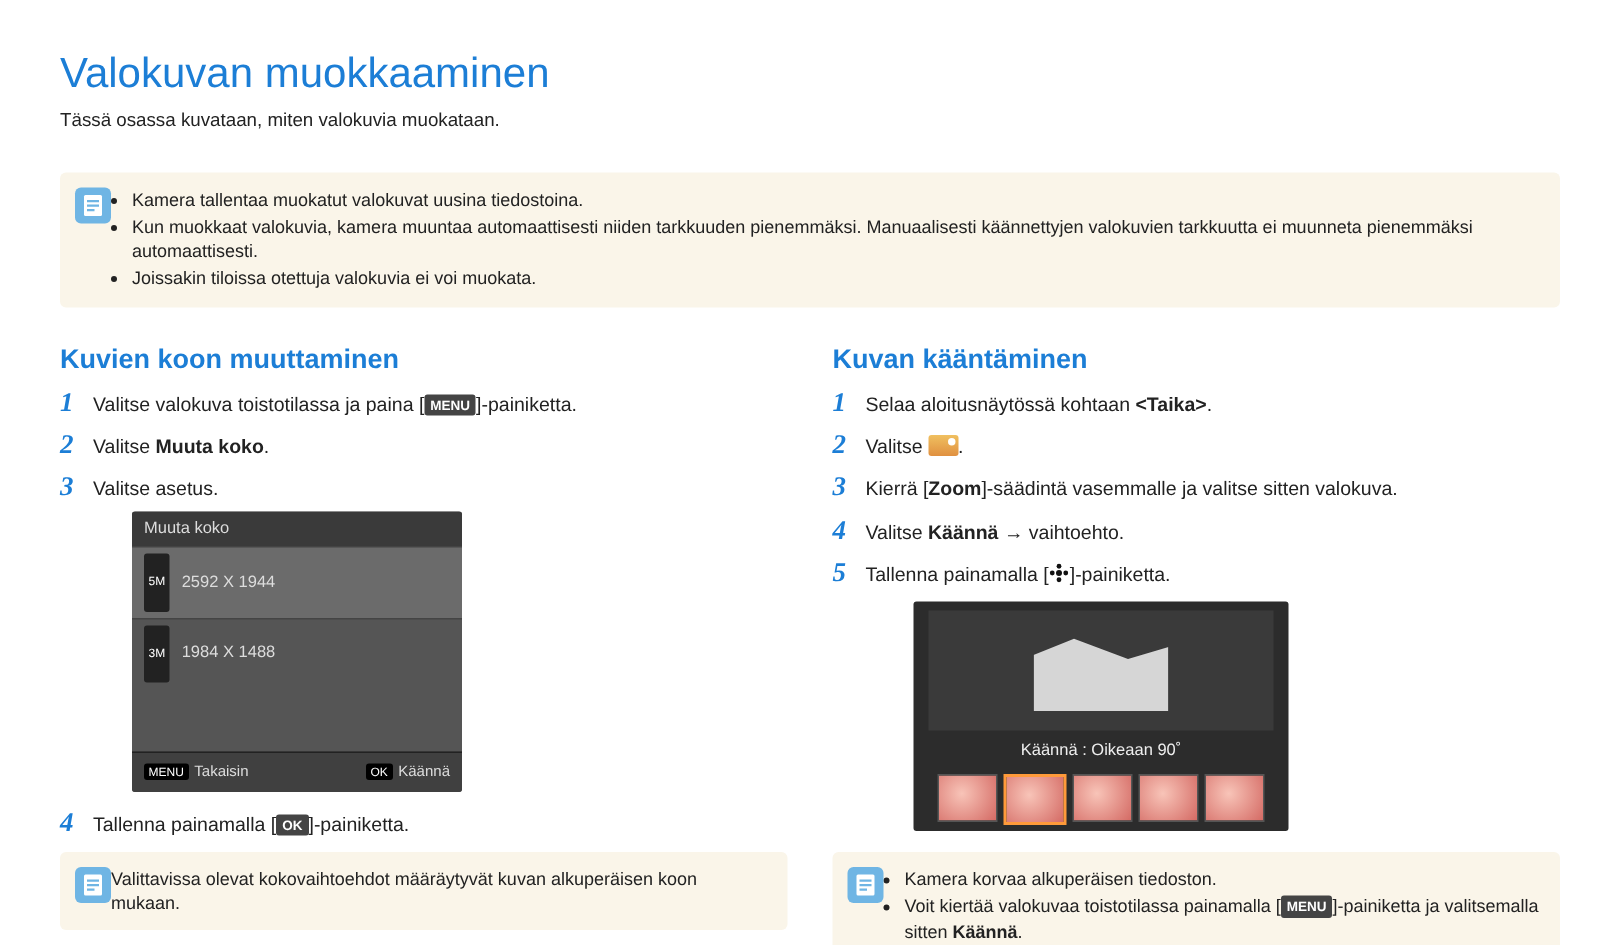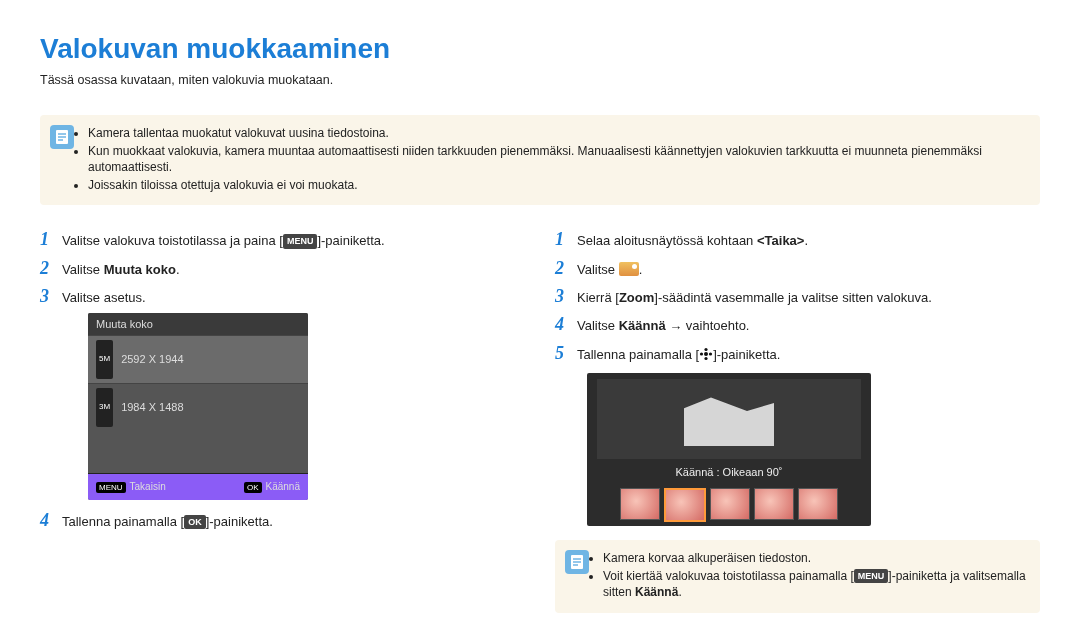--- a/index.html
+++ b/index.html
@@ -8,21 +8,21 @@
     padding: 30px 40px 10px 40px;
     background: #fff;
     color: #222;
     font-size: 13px;
     line-height: 1.35;
     width: 1080px;
     box-sizing: border-box;
   }
   h1 {
     color: #1c7ed6;
-    font-weight: 700;
+    font-weight: 400;
     font-size: 28px;
     margin: 0 0 4px 0;
   }
   .sublead {
     margin: 0 0 26px 0;
     font-size: 12.5px;
   }
   .notebox {
     background: #faf5e9;
     border-radius: 4px;
@@ -104,28 +104,28 @@
     margin: 6px 0 4px 26px;
     padding: 0;
     color: #ddd;
     font-size: 11px;
     overflow: hidden;
   }
   .cs-title { background:#3a3a3a; padding:4px 8px; font-size:11px; }
   .cs-row { padding:4px 8px; border-top:1px solid #444; display:flex; gap:8px; align-items:center;}
   .cs-row .badge { background:#222; color:#fff; font-size:8px; padding:14px 3px; border-radius:2px; }
   .cs-row.sel { background:#6b6b6b; }
-  .cs-footer { display:flex; justify-content:space-between; padding:6px 8px; background:#8b5cf6; font-size:10px; border-top:1px solid #222;}
+  .cs-footer { display:flex; justify-content:space-between; padding:6px 8px; background:#404040; font-size:10px; border-top:1px solid #222;}
   .cs-footer span .chip{ background:#000; color:#fff; font-size:8px; padding:1px 3px; border-radius:2px; margin-right:4px;}
 
   .rotscreen {
-    width: 284px;
+    width: 250px;
     background: #2c2c2c;
     border-radius: 2px;
-    margin: 8px 0 6px 10px;
+    margin: 8px 0 6px 32px;
     color:#fff;
     font-size:11px;
     padding-top:4px;
   }
   .rotscreen .preview { height:80px; background:#3a3a3a; margin:2px 10px; display:flex; align-items:center; justify-content:center;}
   .rotscreen .preview .shape { width:90px; height:54px; background:#d6d6d6; clip-path: polygon(0 30%, 30% 10%, 70% 35%, 100% 20%, 100% 100%, 0 100%);}
   .rot-caption { text-align:center; padding:4px; font-size:11px; color:#eee;}
   .thumbs { display:flex; gap:4px; justify-content:center; padding:4px 0;}
   .thumbs div { width:38px; height:30px; background: radial-gradient(circle at 40% 40%, #f8c4b8, #d46a64); border:1px solid #555;}
   .thumbs div.sel { border:2px solid #ff9a3a; }
@@ -149,20 +149,21 @@
   <ul class="note-list">
     <li>Kamera tallentaa muokatut valokuvat uusina tiedostoina.</li>
     <li>Kun muokkaat valokuvia, kamera muuntaa automaattisesti niiden tarkkuuden pienemmäksi. Manuaalisesti käännettyjen valokuvien tarkkuutta ei muunneta pienemmäksi automaattisesti.</li>
     <li>Joissakin tiloissa otettuja valokuvia ei voi muokata.</li>
   </ul>
 </div>
 
 <div class="cols">
 
   <div class="col">
+    <h2>Kuvien koon muuttaminen</h2>
     <ol class="steps">
       <li>
         <span>
           <span>Valitse valokuva toistotilassa ja paina [</span><span class="btn-chip">MENU</span><span>]-painiketta.</span>
         </span>
       </li>
       <li>
         <span>
           <span>Valitse </span><b>Muuta koko</b><span>.</span>
         </span>
@@ -188,23 +189,35 @@
           </div>
         </span>
       </li>
       <li>
         <span>
           <span>Tallenna painamalla [</span><span class="btn-chip">OK</span><span>]-painiketta.</span>
         </span>
       </li>
     </ol>
 
+    <div class="notebox small">
+      <div class="note-icon">
+        <svg viewBox="0 0 24 24" width="24" height="24">
+            <rect x="6" y="5" width="12" height="14" rx="1" fill="#fff"></rect>
+            <line x1="8" y1="9" x2="16" y2="9" stroke="#6fb5e4" stroke-width="1.5"></line>
+            <line x1="8" y1="12" x2="16" y2="12" stroke="#6fb5e4" stroke-width="1.5"></line>
+            <line x1="8" y1="15" x2="13" y2="15" stroke="#6fb5e4" stroke-width="1.5"></line>
+          </svg>
+      </div>
+      <div>Valittavissa olevat kokovaihtoehdot määräytyvät kuvan alkuperäisen koon mukaan.</div>
+    </div>
   </div>
 
   <div class="col">
+    <h2>Kuvan kääntäminen</h2>
     <ol class="steps">
       <li>
         <span><span>Selaa aloitusnäytössä kohtaan </span><b>&lt;Taika&gt;</b><span>.</span></span>
       </li>
       <li>
         <span><span>Valitse </span><span class="select-icon"></span><span>.</span></span>
       </li>
       <li>
         <span><span>Kierrä [</span><b>Zoom</b><span>]-säädintä vasemmalle ja valitse sitten valokuva.</span></span>
       </li>

